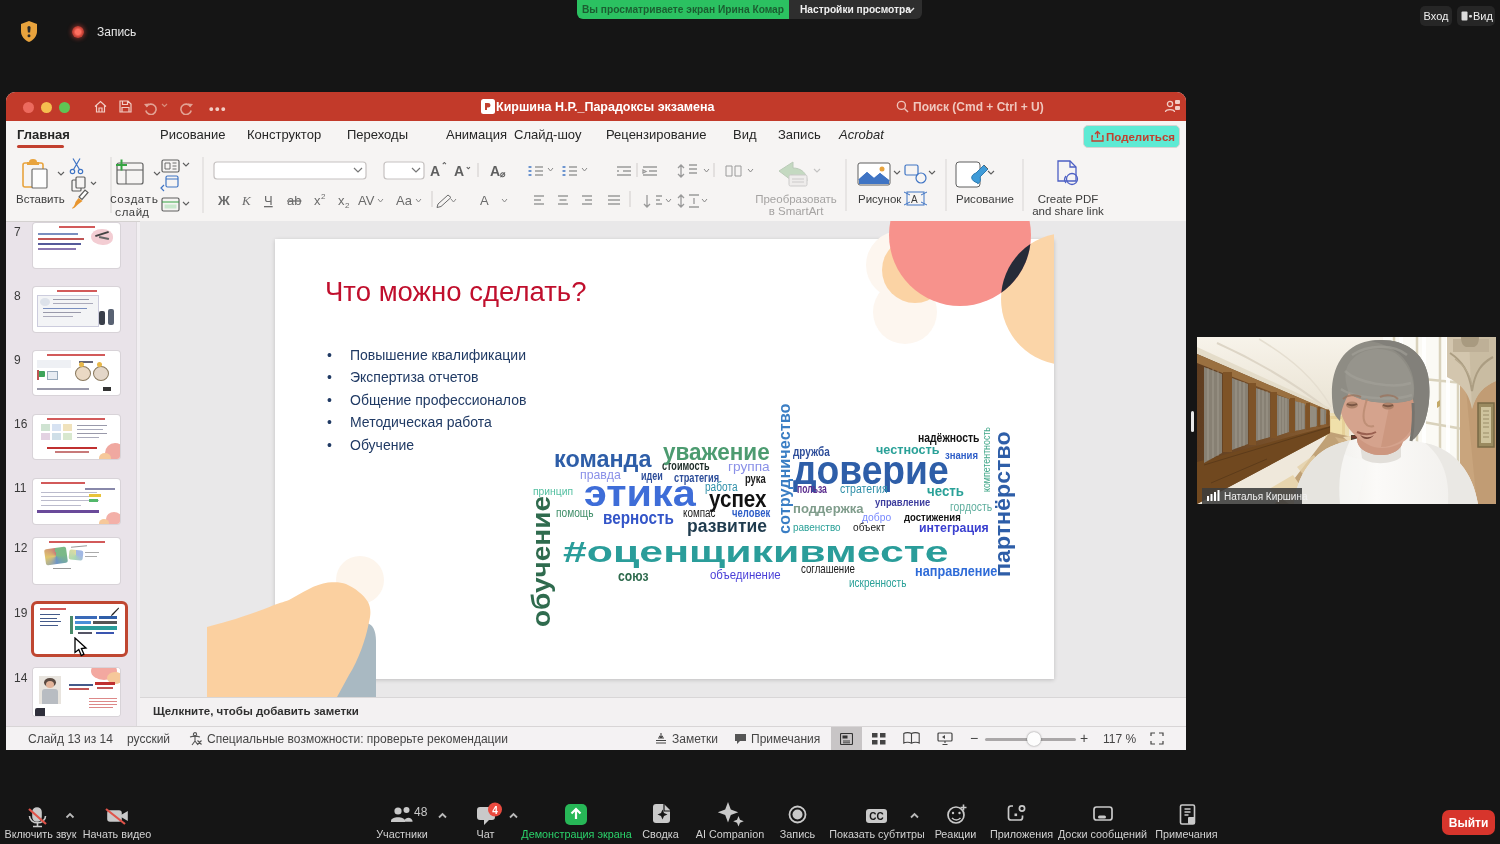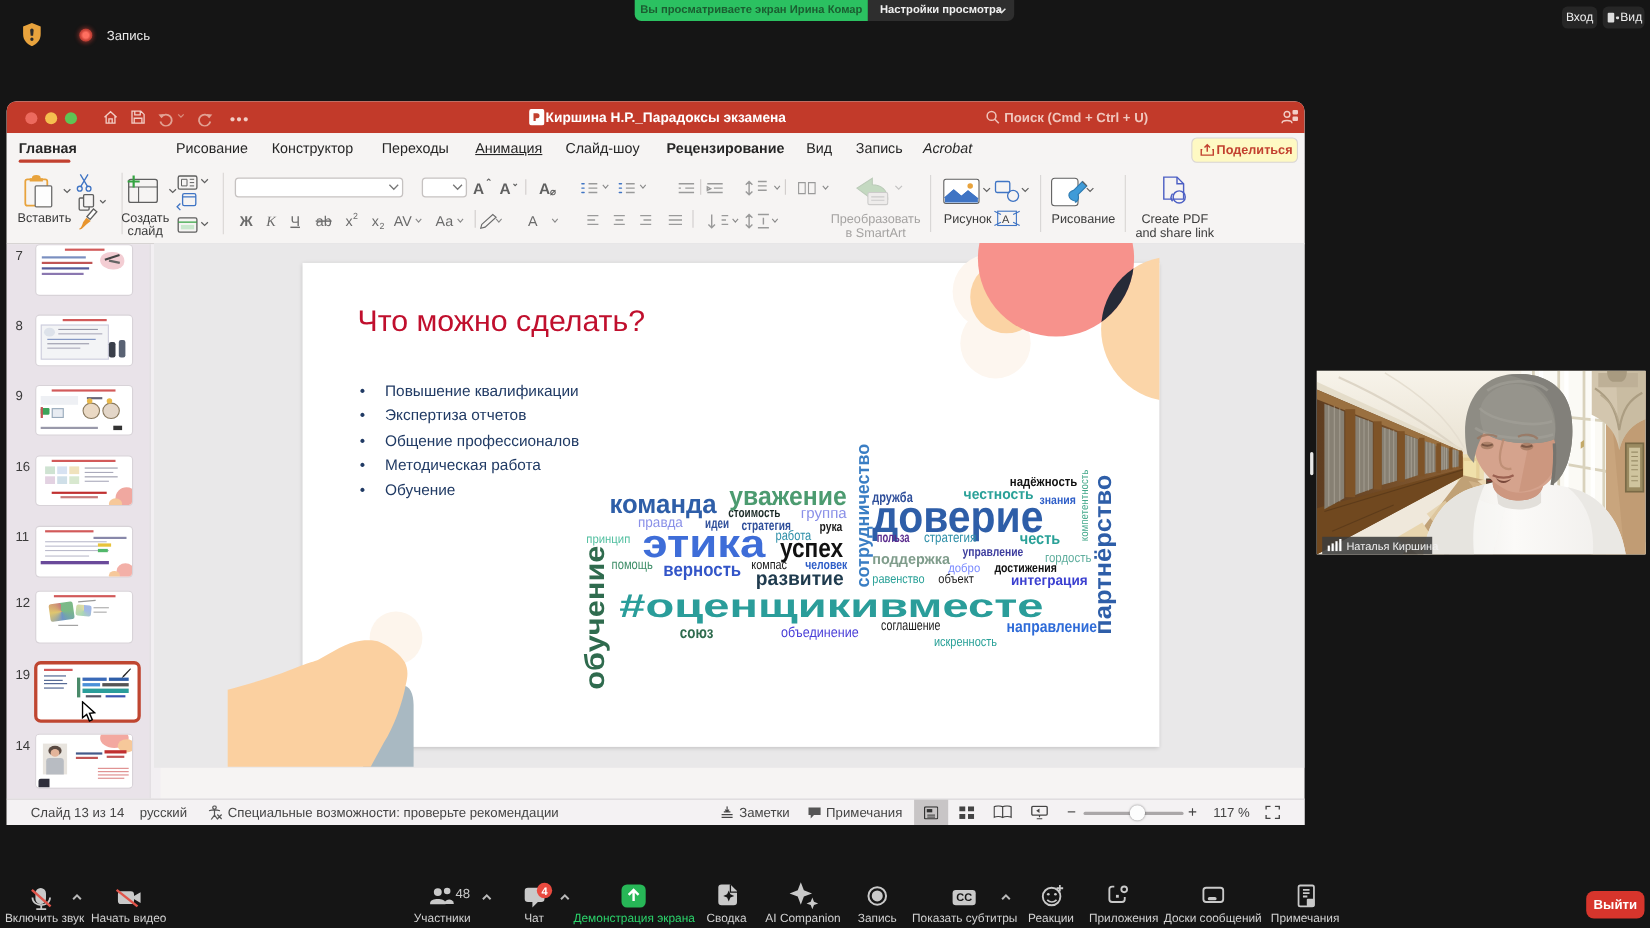--- a/index.html
+++ b/index.html
@@ -105,27 +105,27 @@
           <rect x="11" y="7" width="5" height="4" rx="1" fill="#f2cdc5"></rect>
         </svg>
     </div>
     <div id="tabbar">
       <div class="tab" style="left:11px;font-weight:700;">Главная</div>
       <div class="abs" style="left:11px;top:24px;width:47px;height:3px;background:#c2402f;border-radius:2px;"></div>
       <div class="tab" style="left:95px;margin-top:36px;">Вставка</div>
       <div class="tab" style="left:154px;">Рисование</div>
       <div class="tab" style="left:241px;">Конструктор</div>
       <div class="tab" style="left:341px;">Переходы</div>
-      <div class="tab" style="left:426px;text-decoration:underline;">Анимация</div>
+      <div class="tab" style="left:440px;">Анимация</div>
       <div class="tab" style="left:508px;">Слайд-шоу</div>
-      <div class="tab" style="left:600px;font-weight:bold;">Рецензирование</div>
+      <div class="tab" style="left:600px;">Рецензирование</div>
       <div class="tab" style="left:727px;">Вид</div>
       <div class="tab" style="left:772px;">Запись</div>
       <div class="tab" style="left:833px;font-style:italic;">Acrobat</div>
-      <div class="abs" style="left:1077px;top:4px;width:95px;height:21px;background:#fef9c3;border:1px solid #d8d4d3;border-radius:5px;">
+      <div class="abs" style="left:1077px;top:4px;width:95px;height:21px;background:#5eead4;border:1px solid #d8d4d3;border-radius:5px;">
         <svg class="abs" style="left:7px;top:4px" width="13" height="12" viewBox="0 0 13 12">
             <path d="M4 4 L6.5 1.5 L9 4 M6.5 2 V8" stroke="#c2402f" stroke-width="1.3" fill="none"></path>
             <path d="M2 6 H1 V11 H12 V6 H11" stroke="#c2402f" stroke-width="1.3" fill="none"></path>
           </svg>
         <div class="abs" style="left:22px;top:5px;font-size:11.5px;font-weight:700;color:#c2402f;">Поделиться</div>
       </div>
     </div>
     <div id="ribbon">
     <svg width="1180" height="72" viewBox="0 0 1180 72" style="position:absolute;left:0;top:0;" font-family="Liberation Sans, sans-serif">
       <g stroke="#5f5f5f" fill="none" stroke-width="1.2">
@@ -274,21 +274,21 @@
       <g stroke="#4c5fc4" fill="none" stroke-width="1.3">
         <path d="M1052 12 h12 l6 6 v14 h-18 Z"></path>
         <path d="M1064 12 v6 h6"></path>
         <circle cx="1066" cy="30" r="5.5"></circle>
         <path d="M1060 27 a5.5 5.5 0 0 0 0 7"></path>
       </g>
       <text x="1062" y="54" fill="#3c3c3c" font-size="11.5" text-anchor="middle">Create PDF</text>
       <text x="1062" y="66" fill="#3c3c3c" font-size="11.5" text-anchor="middle">and share link</text>
     </svg>
     <div class="abs" style="left:10px;top:44px;font-size:11.5px;color:#3c3c3c;">Вставить</div>
-    <div class="abs" style="left:104px;top:44px;font-size:11.5px;color:#3c3c3c;text-align:center;width:44px;">Создать<br>слайд</div>
+    <div class="abs" style="left:104px;top:44px;font-size:11.5px;color:#3c3c3c;text-align:center;width:44px;font-family:Liberation Mono, monospace;">Создать<br>слайд</div>
     </div>
     <div id="thumbs">
       <div class="thnum" style="top:3px;">7</div>
       <div class="thcard" style="top:1px;height:45px;">
         <div class="abs" style="left:26px;top:3px;width:36px;height:2px;background:#d25a5a;"></div>
         <div class="abs" style="left:5px;top:10px;width:40px;height:1.5px;background:#7a8fc0;"></div>
         <div class="abs" style="left:5px;top:15px;width:46px;height:1.5px;background:#c05555;"></div>
         <div class="abs" style="left:5px;top:20px;width:43px;height:1.5px;background:#555a9a;"></div>
         <div class="abs" style="left:5px;top:25px;width:38px;height:1.5px;background:#8a77b0;"></div>
         <div class="abs" style="left:58px;top:6px;width:22px;height:16px;border-radius:50% 50% 45% 55%;background:#f3cdd3;"></div>
@@ -485,20 +485,23 @@
         <div class="wc" style="left:570px;top:346.5px;font-size:13px;color:#4a3fd8;transform:scaleX(0.881);">объединение</div>
         <div class="wc" style="left:661px;top:340.8px;font-size:13px;color:#1a1a1a;transform:scaleX(0.745);">соглашение</div>
         <div class="wc" style="left:709.3px;top:356.0px;font-size:12px;color:#2aa198;transform:scaleX(0.832);">искренность</div>
         <div class="wc" style="left:775px;top:341.9px;font-size:15px;font-weight:700;color:#2e6bd8;transform:scaleX(0.846);">направление</div>
         <div class="wc" style="left:389px;top:406px;font-size:25px;font-weight:700;color:#2f6b4e;transform:rotate(-90deg) scaleX(1.119);">обучение</div>
         <div class="wc" style="left:636px;top:313px;font-size:17px;font-weight:700;color:#3a7ec4;transform:rotate(-90deg) scaleX(0.96);">сотрудничество</div>
         <div class="wc" style="left:841.5px;top:271px;font-size:10px;color:#43a88a;transform:rotate(-90deg) scaleX(0.883);">компетентность</div>
         <div class="wc" style="left:852px;top:356px;font-size:22px;font-weight:700;color:#2e5ea8;transform:rotate(-90deg) scaleX(1.054);">партнёрство</div>
       </div>
     </div>
+    <div id="notesbar">
+      <div style="position:absolute;left:13px;top:7px;font-size:11.5px;font-weight:700;color:#303030;">Щелкните, чтобы добавить заметки</div>
+    </div>
     <div id="statusbar">
       <div class="sbtext" style="left:22px;">Слайд 13 из 14</div>
       <div class="sbtext" style="left:121px;">русский</div>
       <svg class="abs" style="left:182px;top:5px" width="15" height="14" viewBox="0 0 15 14">
           <circle cx="7" cy="2.2" r="1.6" fill="none" stroke="#555" stroke-width="1.1"></circle>
           <path d="M2 5 C5 4 9 4 12 5 M7 4.5 V9 M7 9 L4 13 M7 9 L10 13 M9.5 8.5 L13.5 12.5 M13.5 8.5 L9.5 12.5" stroke="#555" stroke-width="1.1" fill="none"></path>
         </svg>
       <div class="sbtext" style="left:201px;">Специальные возможности: проверьте рекомендации</div>
       <svg class="abs" style="left:648px;top:6px" width="14" height="12" viewBox="0 0 14 12">
           <path d="M2 10 h10 M2 7.5 h10 M4 5 h6 M7 0 v4.5 M5.2 3 L7 4.8 L8.8 3" stroke="#444" stroke-width="1.1" fill="none"></path>

